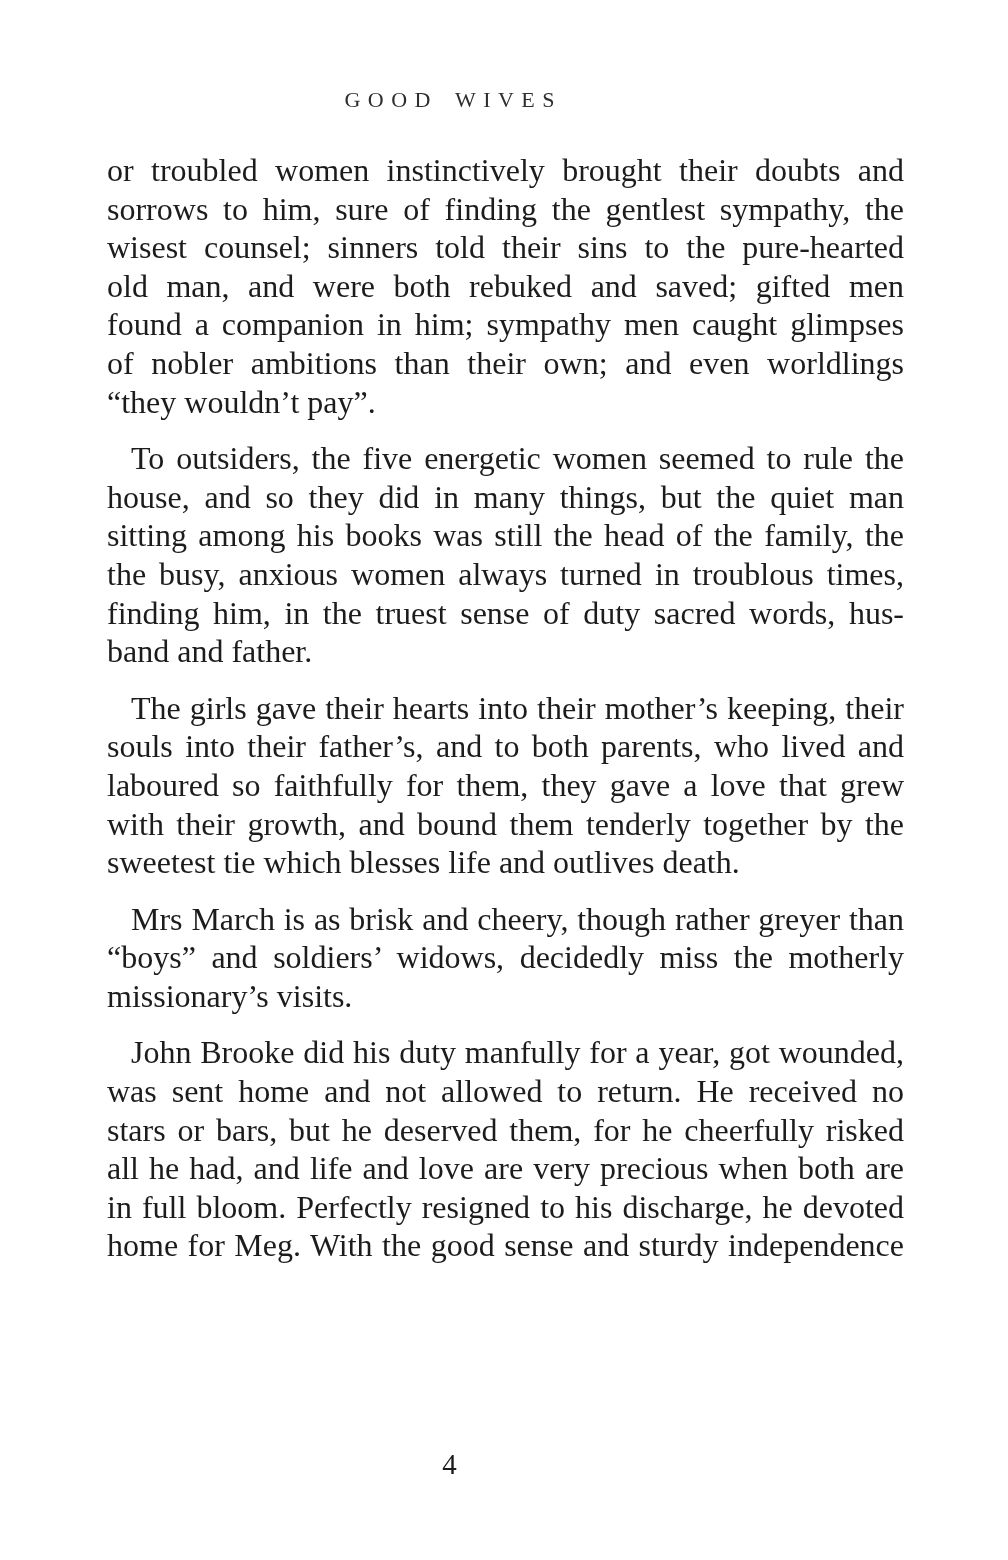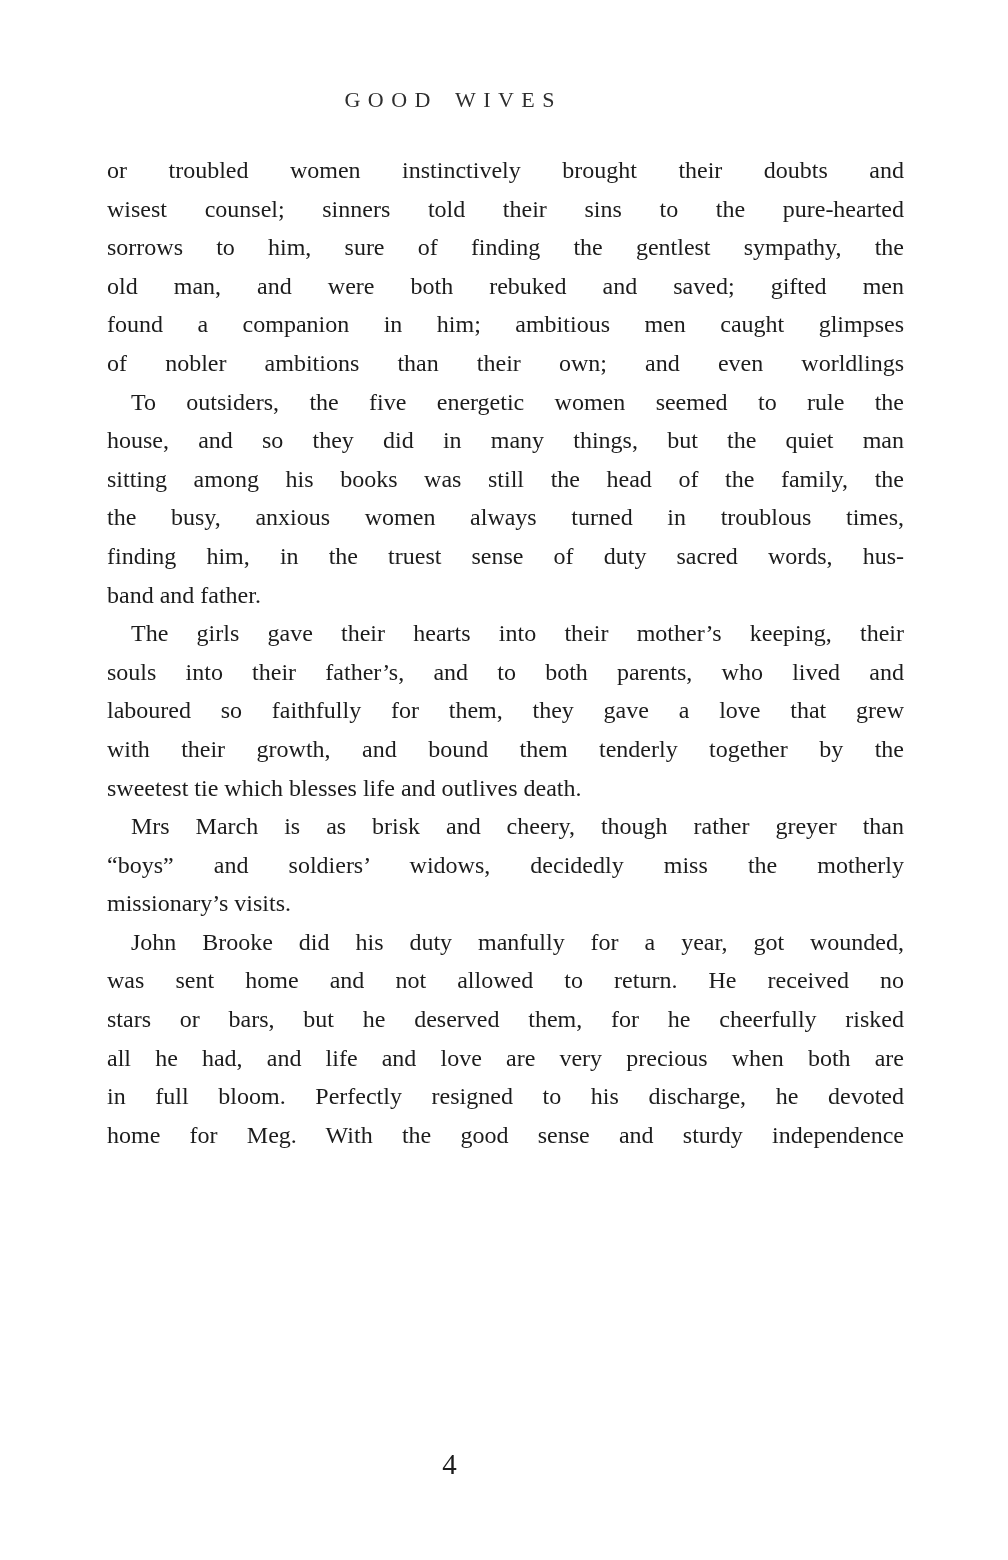--- a/index.html
+++ b/index.html
@@ -31,61 +31,63 @@
     text-indent: 0.34em; 
     word-spacing: 0.20em;
     color: #2e2e2e;
     text-transform: uppercase;
   }
   .text-block {
     position: absolute;
     top: 151px;
     left: 107px;
     width: 797px;
-    font-size: 24px;
+    font-size: 32px;
     line-height: 38.6px;
   }
   .paragraph {
     margin: 0;
     padding: 0;
   }
   .line {
     text-align: justify;
     text-align-last: justify;
   }
   .line.last {
     text-align-last: left;
   }
   .paragraph.indent .line:first-child {
     text-indent: 24px;
+    margin-top: 18px;
   }
   .page-number {
     position: absolute;
     top: 1448px;
     left: 0;
     width: 100%;
     text-align: center;
     font-size: 29px;
     color: #1c1c1c;
   }
 </style>
 </head>
 <body>
 
 <div class="page">
   <div class="running-header">GOOD WIVES</div>
 
   <div class="text-block">
       <div class="paragraph">
         <div class="line">or troubled women instinctively brought their doubts and</div>
+        <div class="line">sorrows to him, sure of finding the gentlest sympathy, the</div>
         <div class="line">wisest counsel; sinners told their sins to the pure-hearted</div>
-        <div class="line">sorrows to him, sure of finding the gentlest sympathy, the</div>
         <div class="line">old man, and were both rebuked and saved; gifted men</div>
-        <div class="line">found a companion in him; ambitious men caught glimpses</div>
+        <div class="line">found a companion in him; sympathy men caught glimpses</div>
         <div class="line">of nobler ambitions than their own; and even worldlings</div>
+        <div class="line last">“they wouldn’t pay”.</div>
       </div>
       <div class="paragraph indent">
         <div class="line">To outsiders, the five energetic women seemed to rule the</div>
         <div class="line">house, and so they did in many things, but the quiet man</div>
         <div class="line">sitting among his books was still the head of the family, the</div>
         <div class="line">the busy, anxious women always turned in troublous times,</div>
         <div class="line">finding him, in the truest sense of duty sacred words, hus-</div>
         <div class="line last">band and father.</div>
       </div>
       <div class="paragraph indent">

